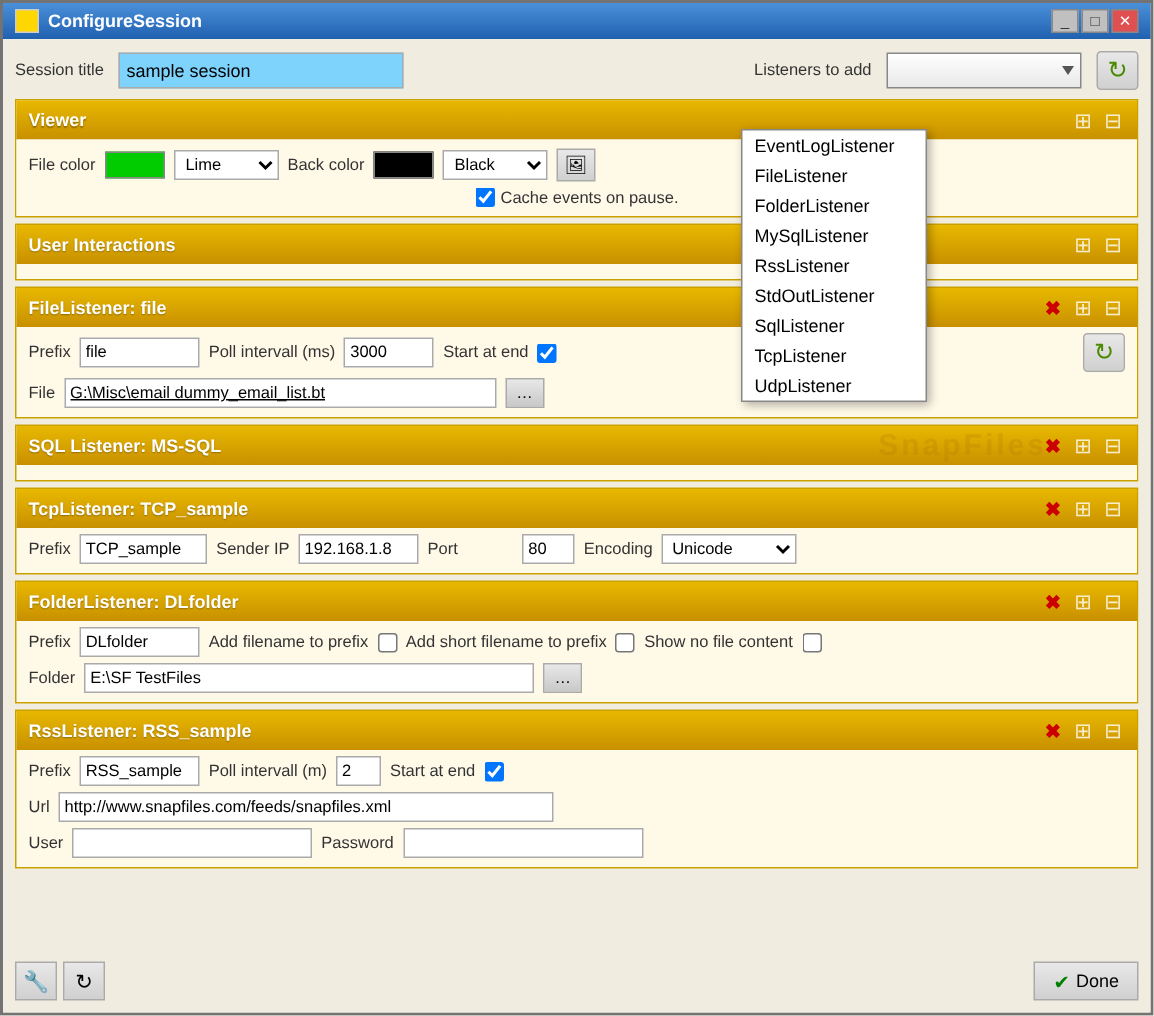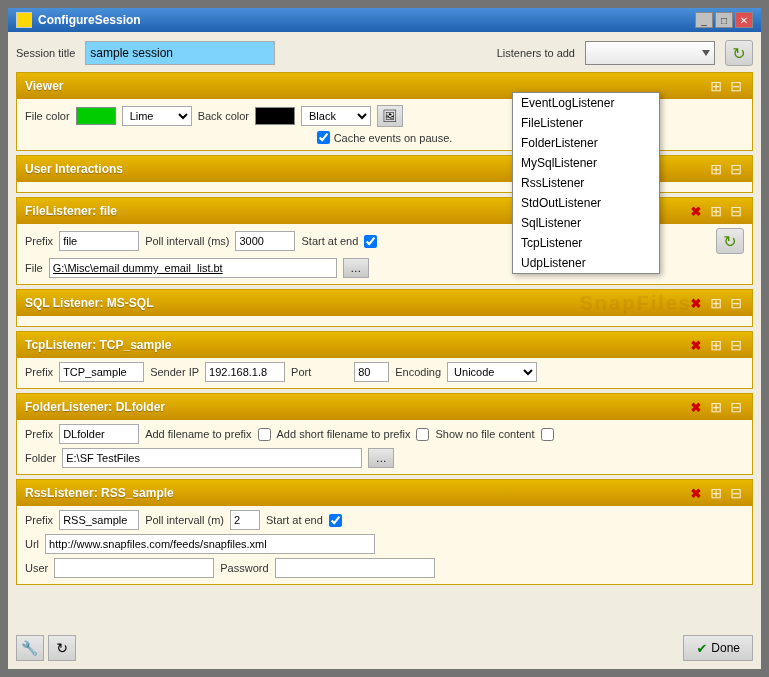--- a/index.html
+++ b/index.html
@@ -9,21 +9,21 @@
       background: #d4d0c8;
       width: 769px;
       height: 677px;
       overflow: hidden;
     }
 
     .window {
       width: 769px;
       height: 677px;
       background: #f0ece0;
-      border: 8px solid #737373;
+      border: 2px solid #737373;
       display: flex;
       flex-direction: column;
     }
 
     .title-bar {
       background: linear-gradient(to bottom, #4a90d9, #2060b0);
       color: white;
       padding: 4px 8px;
       display: flex;
       align-items: center;
@@ -245,22 +245,22 @@
       display: flex;
       align-items: center;
       justify-content: center;
       gap: 4px;
     }
 
     
     .dropdown-overlay {
       position: absolute;
       top: 84px;
-      left: 504px;
-      width: 148px;
+      left: 492px;
+      width: 124px;
       background: white;
       border: 1px solid #888;
       box-shadow: 2px 2px 6px rgba(0,0,0,0.3);
       z-index: 100;
     }
 
     .dropdown-item {
       padding: 3px 8px;
       font-size: 12px;
       cursor: pointer;

